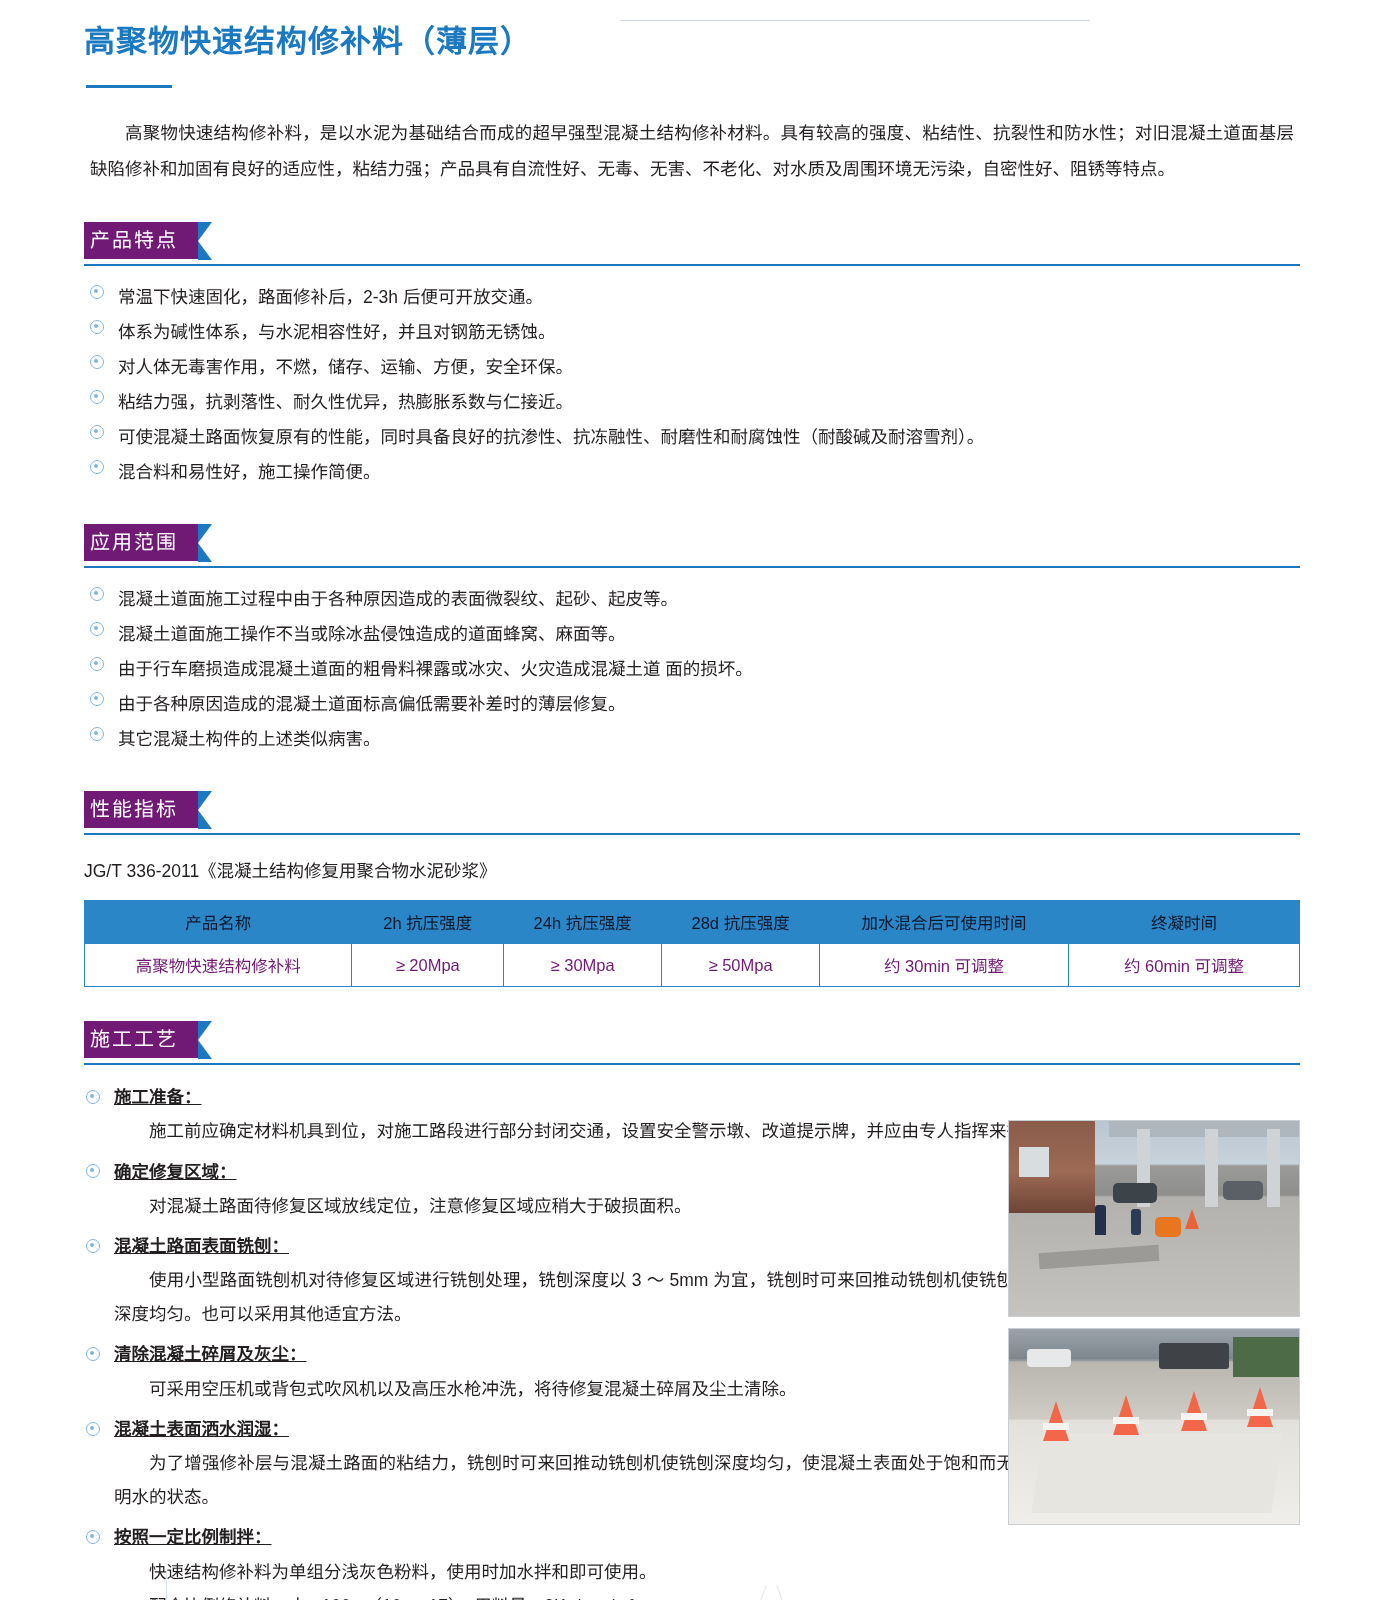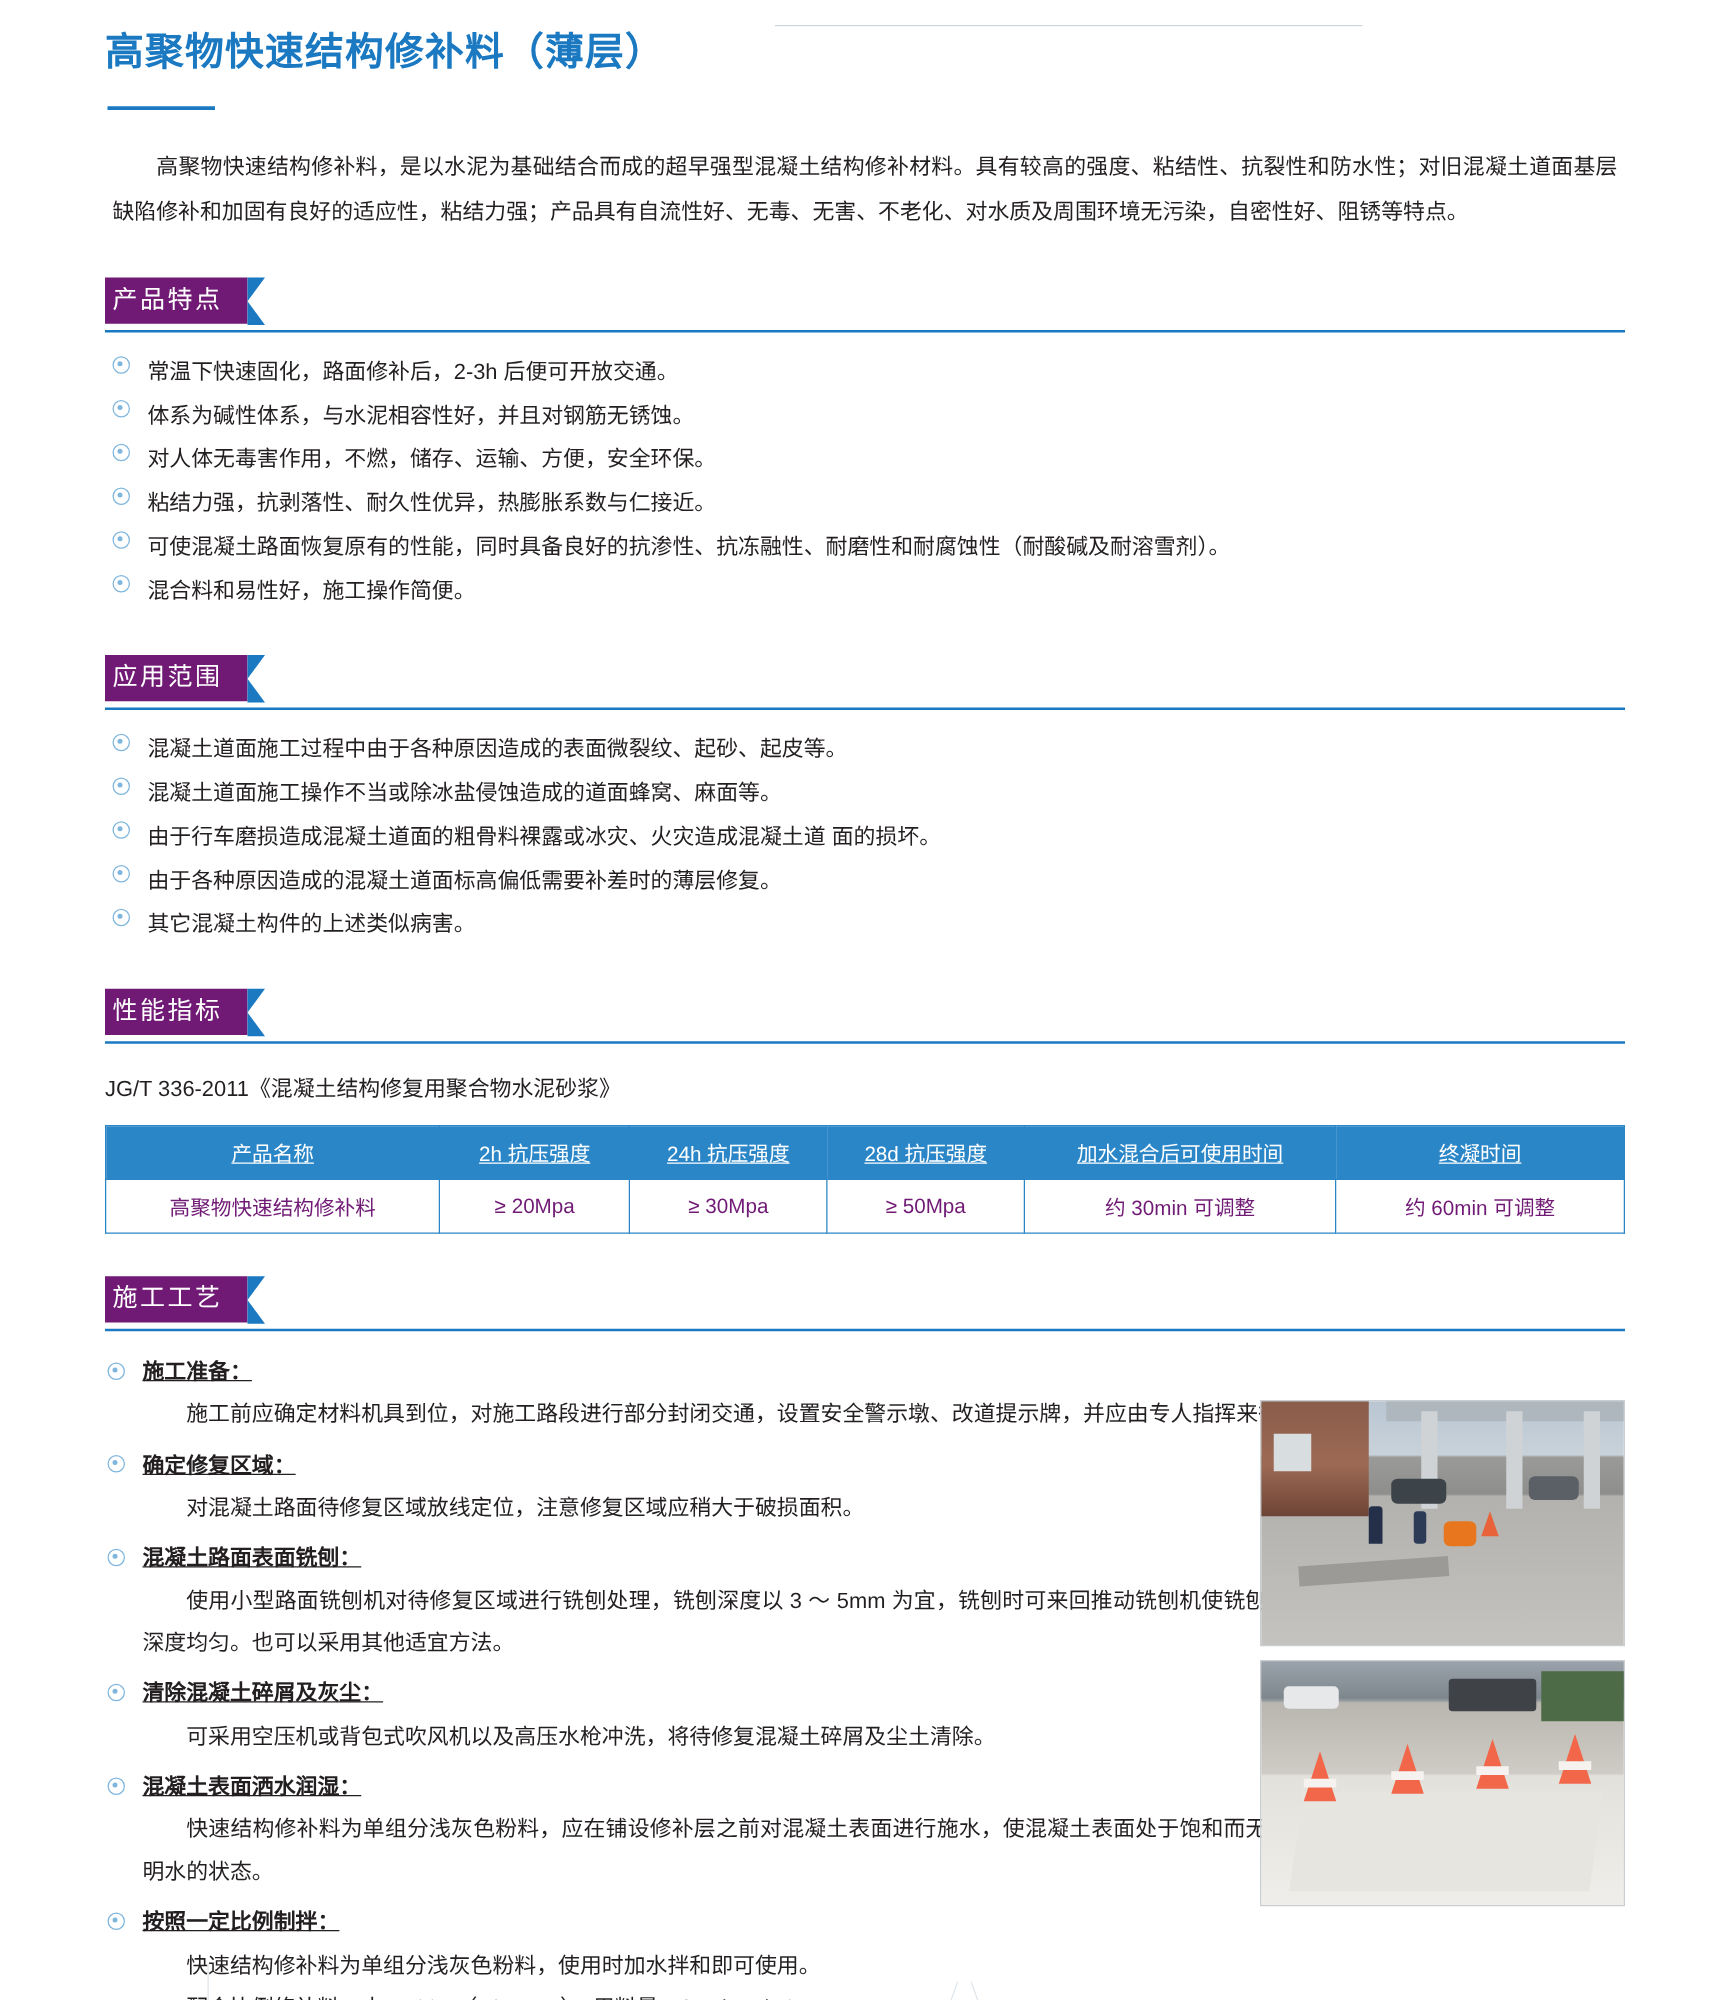--- a/index.html
+++ b/index.html
@@ -118,27 +118,26 @@
     color: #231f20;
   }
   
   table.perf {
     border-collapse: collapse;
     width: 100%;
     margin-top: 6px;
   }
   table.perf th {
     background: #2b86c8;
-    color: #ffffff;
+    color: #0f172a;
     font-size: 16.5px;
     font-weight: normal;
     padding: 9px 4px;
     border: 1px solid #2b86c8;
     white-space: nowrap;
-    text-decoration: underline;
   }
   table.perf td {
     border: 1px solid #2b86c8;
     font-size: 16.5px;
     padding: 9px 4px;
     text-align: center;
     color: #701a75;
     background: #fff;
   }
   
@@ -399,21 +398,21 @@
 
     <div class="proc-item">
       <span class="bullet-mark" style="top:0.55em;"></span>
       <div class="proc-title">清除混凝土碎屑及灰尘：</div>
       <div class="proc-body text-col">可采用空压机或背包式吹风机以及高压水枪冲洗，将待修复混凝土碎屑及尘土清除。</div>
     </div>
 
     <div class="proc-item">
       <span class="bullet-mark" style="top:0.55em;"></span>
       <div class="proc-title">混凝土表面洒水润湿：</div>
-      <div class="proc-body text-col">快速结构修补料为单组分浅灰色粉料，应在铺设修补层之前对混凝土表面进行施水，使混凝土表面处于饱和而无明水的状态。</div>
+      <div class="proc-body text-col">为了增强修补层与混凝土路面的粘结力，铣刨时可来回推动铣刨机使铣刨深度均匀，使混凝土表面处于饱和而无明水的状态。</div>
     </div>
 
     <div class="proc-item">
       <span class="bullet-mark" style="top:0.55em;"></span>
       <div class="proc-title">按照一定比例制拌：</div>
       <div class="proc-body text-col">快速结构修补料为单组分浅灰色粉料，使用时加水拌和即可使用。</div>
       <div class="proc-body text-col">配合比例修补料：水 =100 ：（16 ～ 17）。用料量：2Kg/mm/m²。</div>
     </div>
 
   </div>

